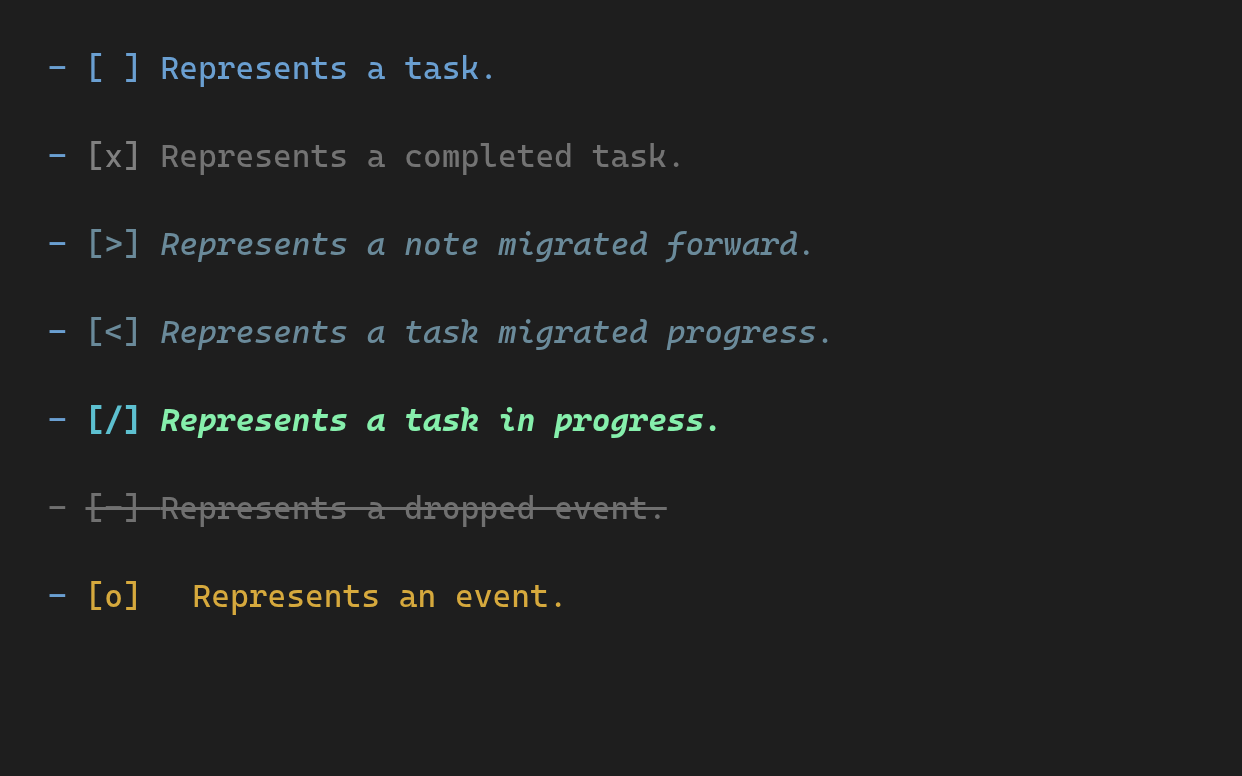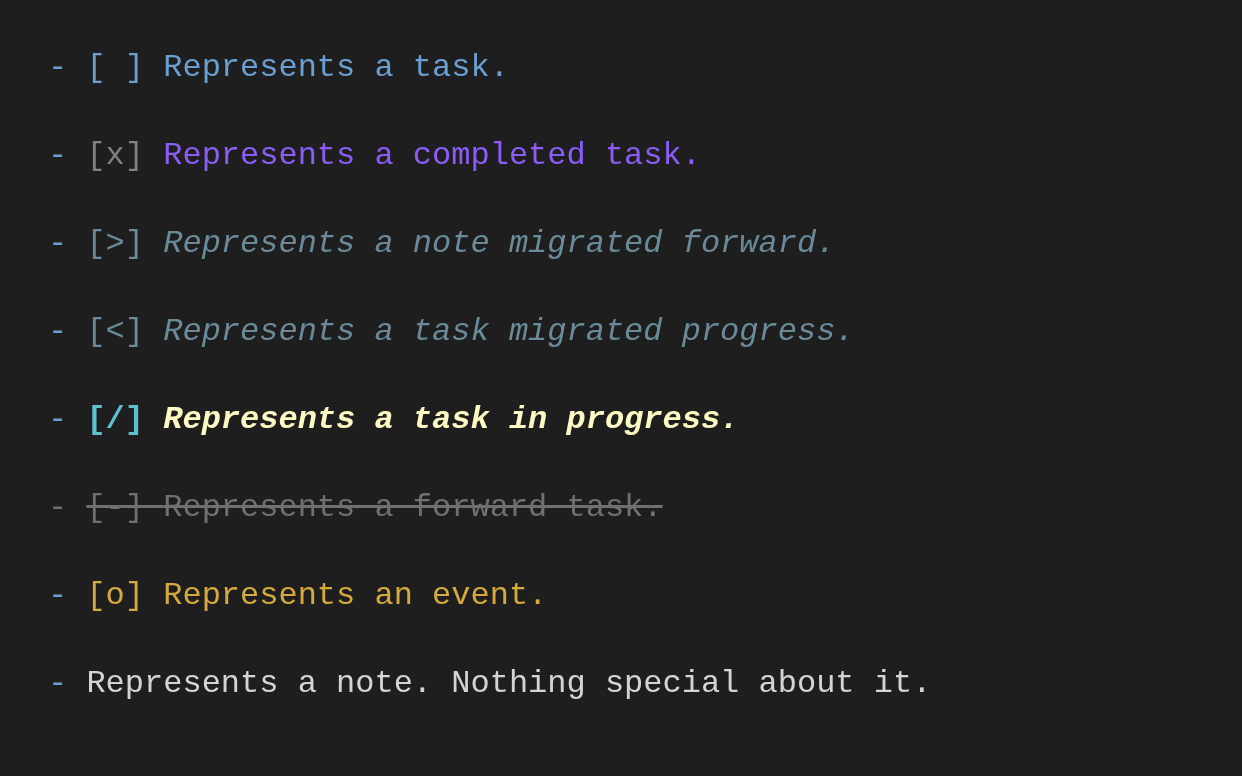--- a/index.html
+++ b/index.html
@@ -12,60 +12,58 @@
     font-size: 32px;
     overflow: hidden;
   }
   .editor {
     padding: 44px 48px;
     line-height: 1.5;
   }
   .line {
     white-space: pre;
     margin-bottom: 40px;
-    font-family: Liberation Mono, monospace;
   }
   .line:last-child { margin-bottom: 0; }
 
   .dash { color: #6a9fd1; }
   .bracket { color: #6a9fd1; }
 
   .task-text   { color: #6a9fd1; }
   .completed-bracket { color: #808080; }
-  .completed-text { color: #8b5cf6; }
+  .completed-text { color: #737373; }
 
   .migrated-bracket { color: #6a8a9a; }
   .migrated-text { color: #6a8a9a; font-style: italic; }
 
   .progress-bracket { color: #5dc0d0; font-weight: bold; }
-  .progress-text { color: #fef9c3; font-style: italic; font-weight: bold; text-align: right; }
+  .progress-text { color: #86efac; font-style: italic; font-weight: bold; text-align: right; }
 
   .dropped-dash { color: #707070; }
   .dropped-bracket { color: #707070; text-decoration: line-through; }
   .dropped-text { color: #707070; text-decoration: line-through; }
 
   .event-bracket { color: #d6a93d; }
-  .event-text { color: #d6a93d; }
+  .event-text { color: #d6a93d; margin-left: 32px; }
 
   .note-text { color: #d4d4d4; }
 </style>
 </head>
 <body>
 
 <div class="editor">
 
   <div class="line"><span class="dash">- </span><span class="bracket">[ ] </span><span class="task-text">Represents a task.</span></div>
 
   <div class="line"><span class="dash">- </span><span class="completed-bracket">[x] </span><span class="completed-text">Represents a completed task.</span></div>
 
   <div class="line"><span class="dash">- </span><span class="migrated-bracket">[&gt;] </span><span class="migrated-text">Represents a note migrated forward.</span></div>
 
   <div class="line"><span class="dash">- </span><span class="migrated-bracket">[&lt;] </span><span class="migrated-text">Represents a task migrated progress.</span></div>
 
   <div class="line"><span class="dash">- </span><span class="progress-bracket">[/] </span><span class="progress-text">Represents a task in progress.</span></div>
 
-  <div class="line"><span class="dropped-dash">- </span><span class="dropped-bracket">[-] </span><span class="dropped-text">Represents a forward task.</span></div>
+  <div class="line"><span class="dropped-dash">- </span><span class="dropped-bracket">[-] </span><span class="dropped-text">Represents a dropped event.</span></div>
 
   <div class="line"><span class="dash">- </span><span class="event-bracket">[o] </span><span class="event-text">Represents an event.</span></div>
 
-  <div class="line"><span class="dash">- </span><span></span><span class="note-text">Represents a note. Nothing special about it.</span></div>
 
 </div>
 
 </body></html>

